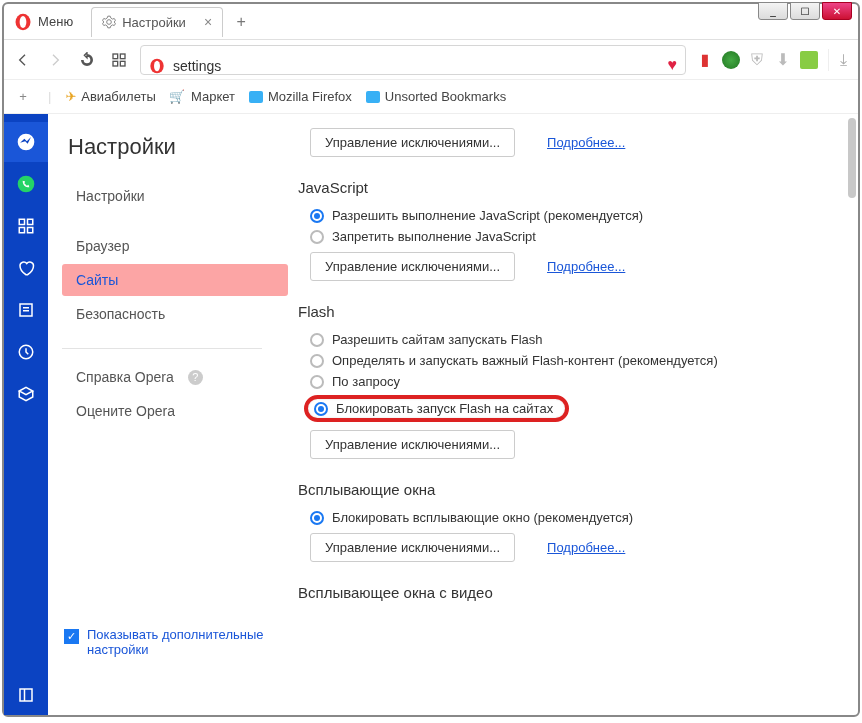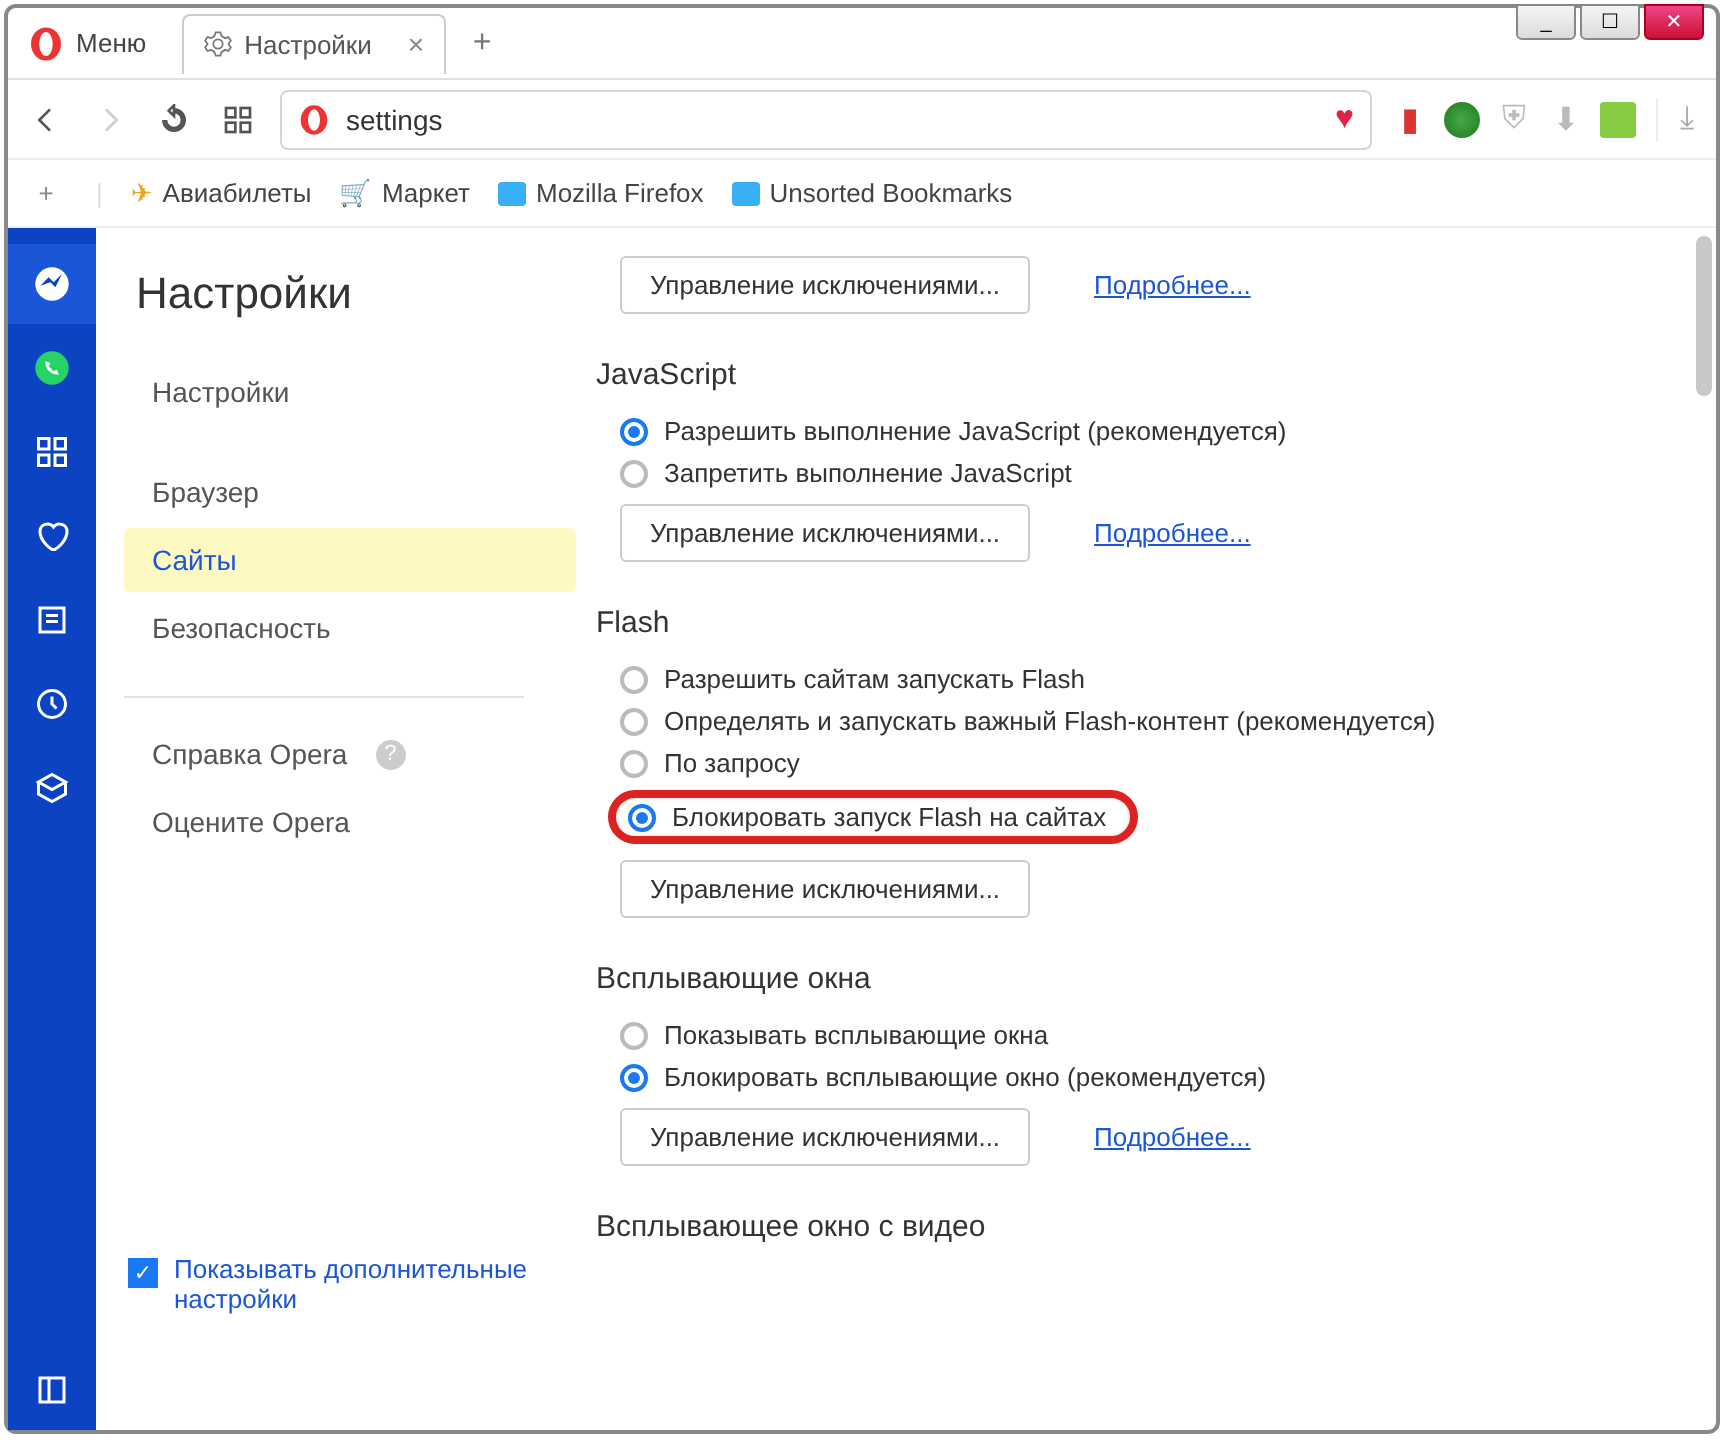--- a/index.html
+++ b/index.html
@@ -13,21 +13,21 @@
 .menu-btn { display: flex; align-items: center; gap: 6px; padding: 4px 10px; border-radius: 4px; cursor: pointer; font-size: 13px; color: #444; }
 .opera-logo { width: 18px; height: 18px; }
 .tab { display: flex; align-items: center; gap: 6px; padding: 0 10px; height: 30px; border: 1px solid #ccc; border-bottom: none; border-radius: 4px 4px 0 0; background: #fff; margin-left: 8px; font-size: 13px; color: #555; }
 .tab .gear { width: 14px; height: 14px; color: #777; }
 .tab-close { font-size: 14px; color: #888; cursor: pointer; margin-left: 12px; }
 .newtab { width: 24px; height: 24px; display: flex; align-items: center; justify-content: center; font-size: 16px; color: #777; margin-left: 6px; cursor: pointer; }
 
 .navrow { display: flex; align-items: center; height: 40px; padding: 0 8px; gap: 10px; border-bottom: 1px solid #eee; }
 .nav-ico { width: 22px; height: 22px; display: flex; align-items: center; justify-content: center; color: #555; cursor: pointer; }
 .nav-ico.disabled { color: #ccc; }
-.urlbar { flex: 1; display: flex; align-items: center; border: 1px solid #d6d6d6; border-radius: 4px; height: 30px; padding: 0 8px; gap: 8px; }
+.urlbar { flex: 1; display: flex; align-items: flex-end; border: 1px solid #d6d6d6; border-radius: 4px; height: 30px; padding: 0 8px; gap: 8px; }
 .url-text { font-size: 14px; color: #333; flex: 1; }
 .heart { color: #e02244; }
 .ext-icons { display: flex; gap: 8px; align-items: center; }
 .ext-ico { width: 18px; height: 18px; display:flex; align-items:center; justify-content:center; }
 
 .bmrow { display: flex; align-items: center; height: 34px; padding: 0 8px; gap: 14px; border-bottom: 1px solid #eee; font-size: 13px; }
 .bm-item { display: flex; align-items: center; gap: 5px; color: #444; cursor: pointer; }
 .folder-ico { width: 14px; height: 12px; background: #38b0f5; border-radius: 2px; display:inline-block; }
 .plane-ico { color: #e8a422; }
 .cart-ico { color: #1d70d6; }
@@ -35,21 +35,21 @@
 .workspace { display: flex; height: calc(100% - 110px); }
 .leftbar { width: 44px; background: #0b43c2; display: flex; flex-direction: column; align-items: center; padding-top: 8px; gap: 2px; }
 .lb-item { width: 44px; height: 40px; display: flex; align-items: center; justify-content: center; color: #fff; cursor: pointer; }
 .lb-item.active { background: #1a56d8; }
 .lb-spacer { flex: 1; }
 
 .sidebar { width: 240px; padding: 20px 0 0 20px; }
 .sidebar h2 { font-size: 22px; font-weight: 400; color: #333; margin-bottom: 20px; }
 .sb-group { margin-bottom: 18px; }
 .sb-item { padding: 8px 14px; font-size: 14px; color: #555; cursor: pointer; border-radius: 3px; margin-bottom: 2px; margin-left: -6px; }
-.sb-item.selected { background: #fef9c3; color: #1a56d8; }
+.sb-item.selected { background: #fca5a5; color: #1a56d8; }
 .sb-divider { border-top: 1px solid #e3e3e3; margin: 12px 0 12px -6px; width: 200px; }
 .sb-help { display: flex; align-items: center; gap: 14px; }
 .help-q { width: 15px; height: 15px; border-radius: 50%; background: #ccc; color: #fff; font-size: 11px; display: inline-flex; align-items: center; justify-content: center; }
 .sb-check { display: flex; gap: 8px; align-items: flex-start; font-size: 13px; color: #1a56d8; margin-top: 200px; margin-left: -4px; }
 .chkbox { width: 15px; height: 15px; background: #1a78f2; display: inline-flex; align-items: center; justify-content: center; color: #fff; font-size: 11px; flex-shrink: 0; margin-top: 2px; }
 
 .content { flex: 1; padding: 14px 14px 0 10px; overflow-y: auto; position: relative; }
 .content::-webkit-scrollbar { width: 10px; }
 .content::-webkit-scrollbar-thumb { background: #c8c8c8; border-radius: 5px; }
 .btn { border: 1px solid #ccc; background: #fff; padding: 6px 14px; font-size: 13px; color: #333; border-radius: 3px; cursor: pointer; }
@@ -269,30 +269,26 @@
       <div class="opt red-highlight">
           <span class="radio on"></span>
           <span>Блокировать запуск Flash на сайтах</span>
         </div>
       <div class="row" style="margin-top:8px">
         <button class="btn">Управление исключениями...</button>
       </div>
 
       <div class="section-h">Всплывающие окна</div>
       <div class="opt">
-          <span class="radio"></span>
-          <span>Показывать всплывающие окна</span>
-        </div>
-      <div class="opt">
           <span class="radio on"></span>
           <span>Блокировать всплывающие окно (рекомендуется)</span>
         </div>
       <div class="row" style="margin-top:8px">
         <button class="btn">Управление исключениями...</button>
         <a class="link">Подробнее...</a>
       </div>
 
-      <div class="section-h">Всплывающее окно с видео</div>
+      <div class="section-h">Всплывающее окна с видео</div>
 
       <div class="scroll-thumb"></div>
     </div>
   </div>
 </div>
 
 </body></html>

